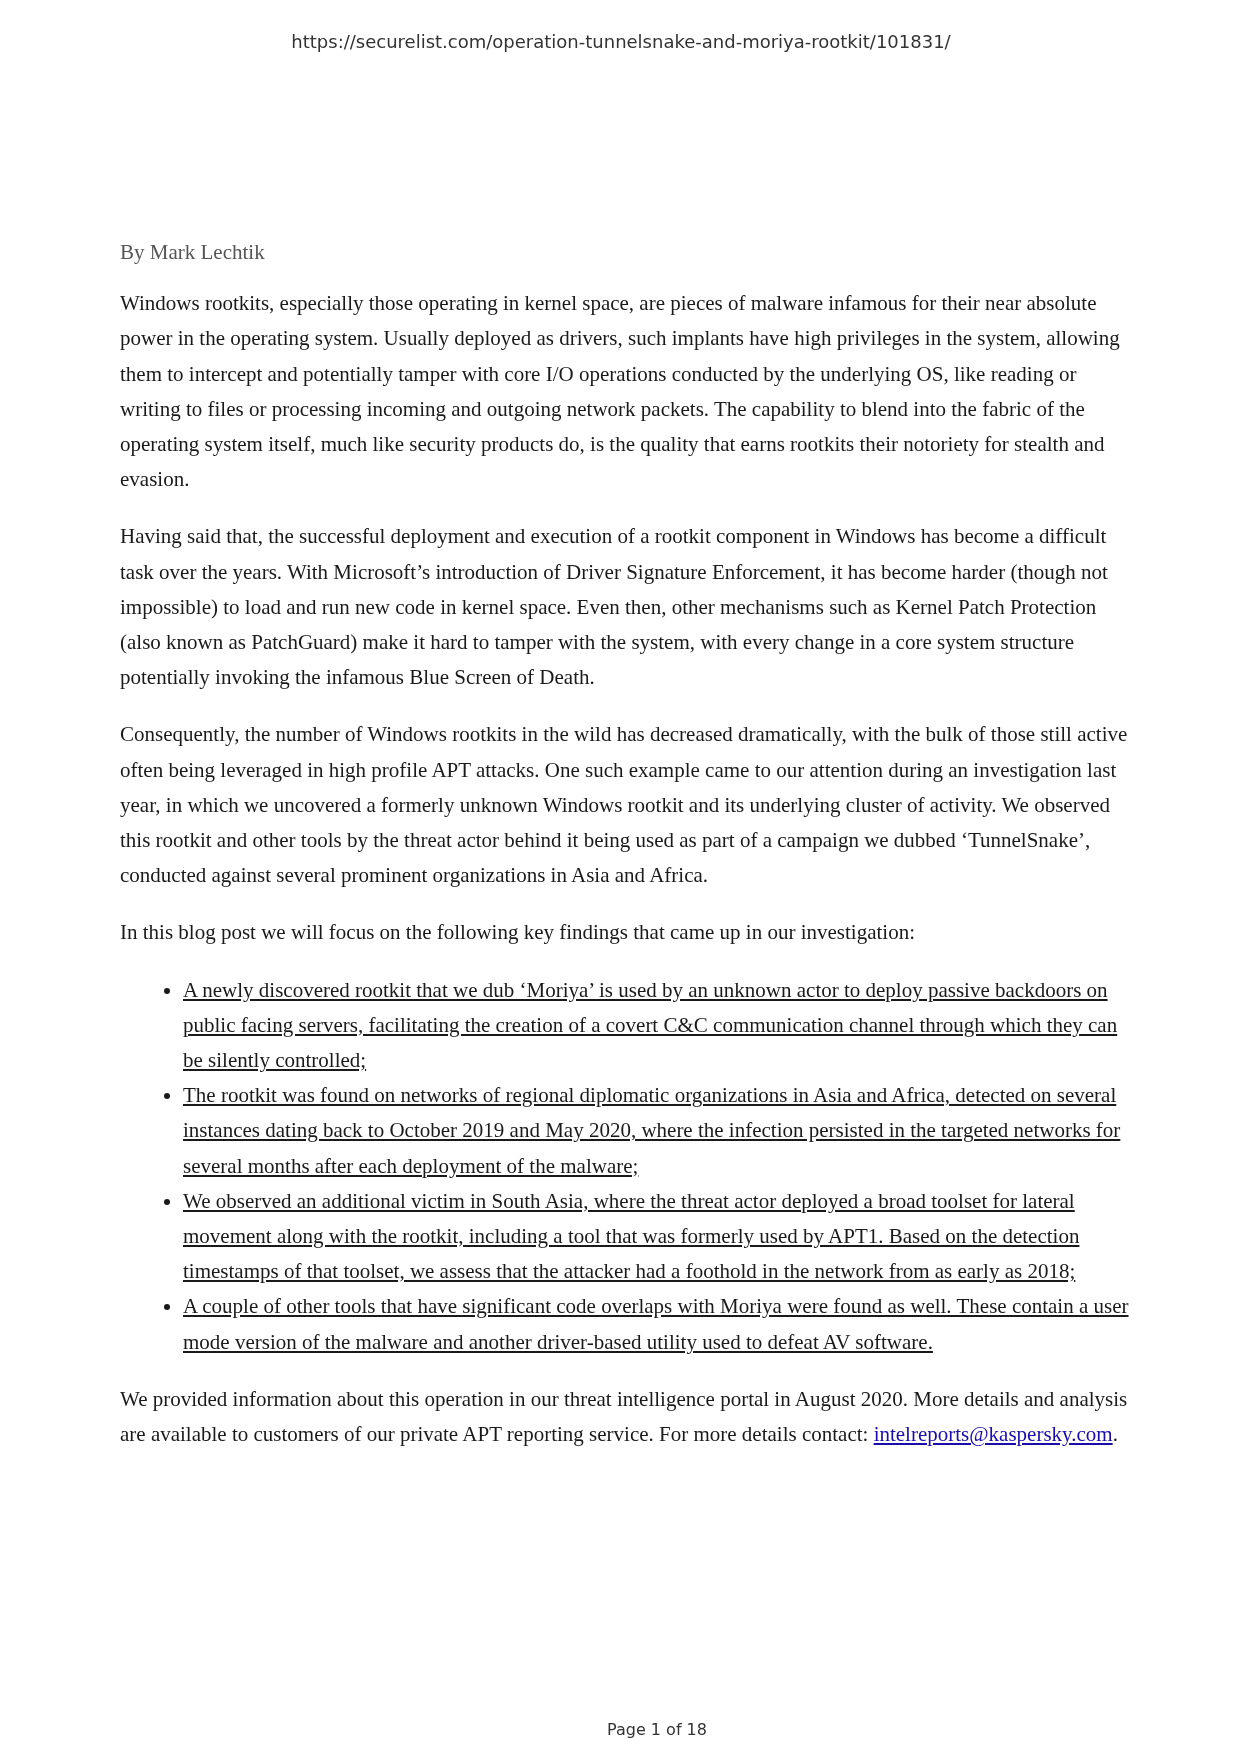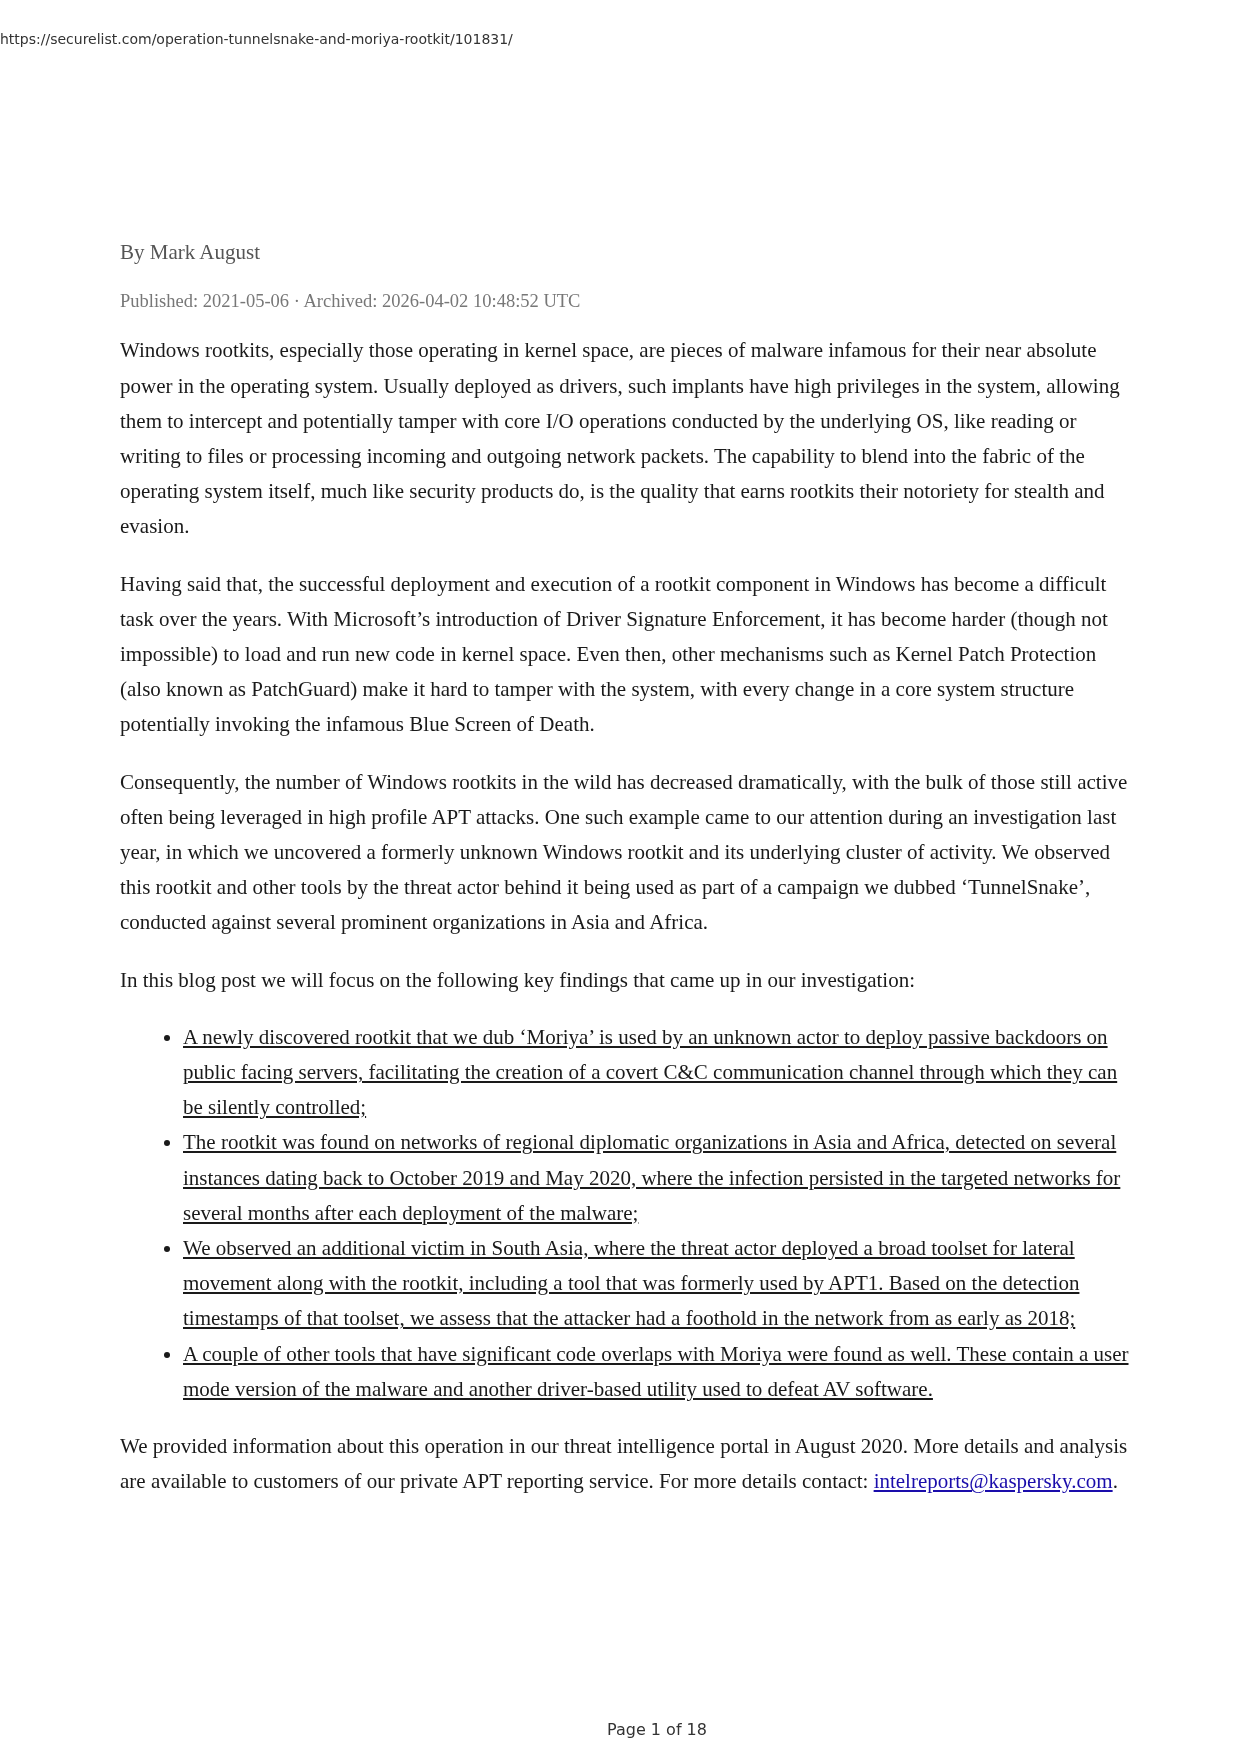--- a/index.html
+++ b/index.html
@@ -1,19 +1,19 @@
 <!DOCTYPE html>
 <html><head>
 <meta charset="utf-8">
 <style>
   html, body { margin: 0; padding: 0; background: #ffffff; }
   body { width: 1242px; height: 1756px; position: relative; overflow: hidden; }
   .url-header {
-    position: absolute; top: 31px; left: 0; width: 1242px; 
-    font-family: "DejaVu Sans", sans-serif; font-size: 14px; color: #333333;
+    position: absolute; top: 31px; left: 0; width: 1242px; text-align: center;
+    font-family: "DejaVu Sans", sans-serif; font-size: 18px; color: #333333;
   }
   .article {
     position: absolute; top: 210px; left: 120px; width: 1010px;
     font-family: "Liberation Serif", serif; color: #1a1a1a;
   }
   h1.title {
     margin: 0; font-size: 35px; font-weight: bold; line-height: 1.2; color: #1a1a1a;
   }
   .byline {
     margin-top: 30px; font-size: 21px; color: #555555; line-height: 1.2;
@@ -36,22 +36,21 @@
     position: absolute; top: 1720px; left: 0; width: 1242px; text-align: center;
     font-family: "DejaVu Sans", sans-serif; font-size: 16px; color: #333333; padding-left: 36px;
   }
 </style>
 </head>
 <body>
 
 <div class="url-header">https://securelist.com/operation-tunnelsnake-and-moriya-rootkit/101831/</div>
 
 <div class="article">
-  <div class="byline">By Mark August</div>
-  <div class="meta">Published: 2021-05-06 · Archived: 2026-04-02 10:48:52 UTC</div>
+  <div class="byline">By Mark Lechtik</div>
 
   <p class="body-p p-first">Windows rootkits, especially those operating in kernel space, are pieces of malware infamous for their near absolute power in the operating system. Usually deployed as drivers, such implants have high privileges in the system, allowing them to intercept and potentially tamper with core I/O operations conducted by the underlying OS, like reading or writing to files or processing incoming and outgoing network packets. The capability to blend into the fabric of the operating system itself, much like security products do, is the quality that earns rootkits their notoriety for stealth and evasion.</p>
   <p class="body-p p-gap">Having said that, the successful deployment and execution of a rootkit component in Windows has become a difficult task over the years. With Microsoft’s introduction of Driver Signature Enforcement, it has become harder (though not impossible) to load and run new code in kernel space. Even then, other mechanisms such as Kernel Patch Protection (also known as PatchGuard) make it hard to tamper with the system, with every change in a core system structure potentially invoking the infamous Blue Screen of Death.</p>
   <p class="body-p p-gap">Consequently, the number of Windows rootkits in the wild has decreased dramatically, with the bulk of those still active often being leveraged in high profile APT attacks. One such example came to our attention during an investigation last year, in which we uncovered a formerly unknown Windows rootkit and its underlying cluster of activity. We observed this rootkit and other tools by the threat actor behind it being used as part of a campaign we dubbed ‘TunnelSnake’, conducted against several prominent organizations in Asia and Africa.</p>
   <p class="body-p p-gap">In this blog post we will focus on the following key findings that came up in our investigation:</p>
 
   <ul class="findings">
     <li>A newly discovered rootkit that we dub ‘Moriya’ is used by an unknown actor to deploy passive backdoors on public facing servers, facilitating the creation of a covert C&amp;C communication channel through which they can be silently controlled;</li>
     <li>The rootkit was found on networks of regional diplomatic organizations in Asia and Africa, detected on several instances dating back to October 2019 and May 2020, where the infection persisted in the targeted networks for several months after each deployment of the malware;</li>
     <li>We observed an additional victim in South Asia, where the threat actor deployed a broad toolset for lateral movement along with the rootkit, including a tool that was formerly used by APT1. Based on the detection timestamps of that toolset, we assess that the attacker had a foothold in the network from as early as 2018;</li>

